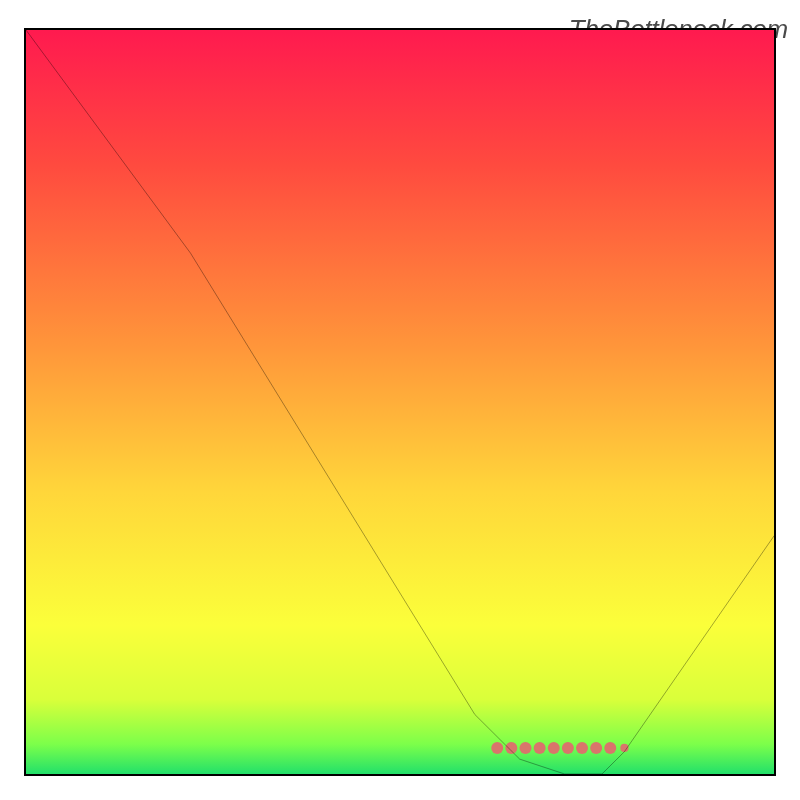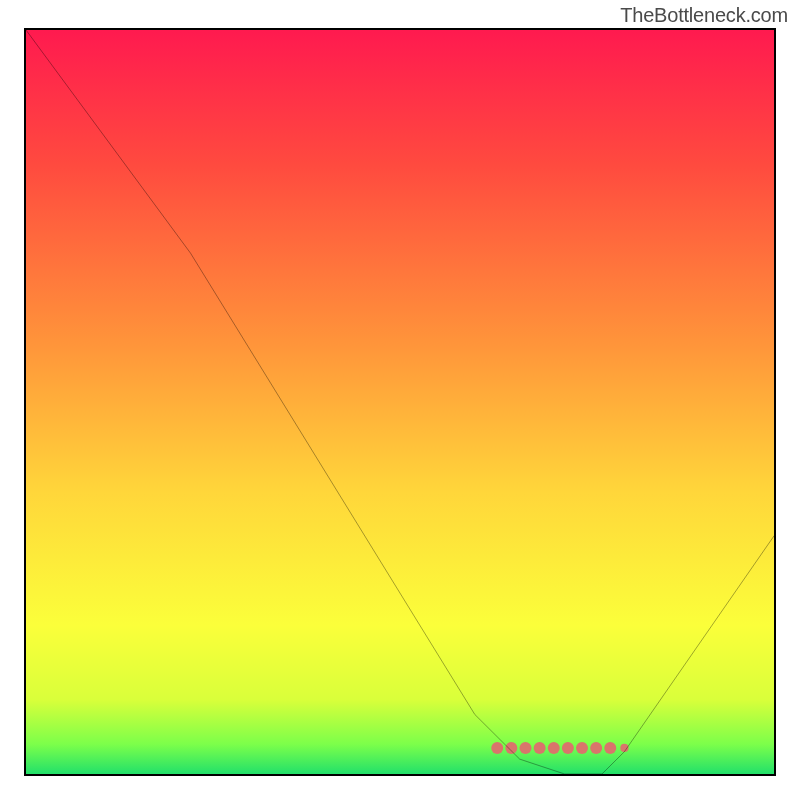--- a/index.html
+++ b/index.html
@@ -10,26 +10,27 @@
     background: #ffffff;
     font-family: Arial, Helvetica, sans-serif;
   }
   .container {
     position: relative;
     width: 800px;
     height: 800px;
   }
   .watermark {
     position: absolute;
-    top: 4px;
+    top: 14px;
     right: 12px;
-    font-size: 20px;
+    font-size: 26px;
     font-weight: 500;
     color: #4a4a4a;
     letter-spacing: -0.2px;
+    font-style: italic;
   }
   .plot-wrap {
     position: absolute;
     left: 24px;
     top: 28px;
     width: 752px;
     height: 748px;
     border: 2px solid #000;
     box-sizing: border-box;
   }

